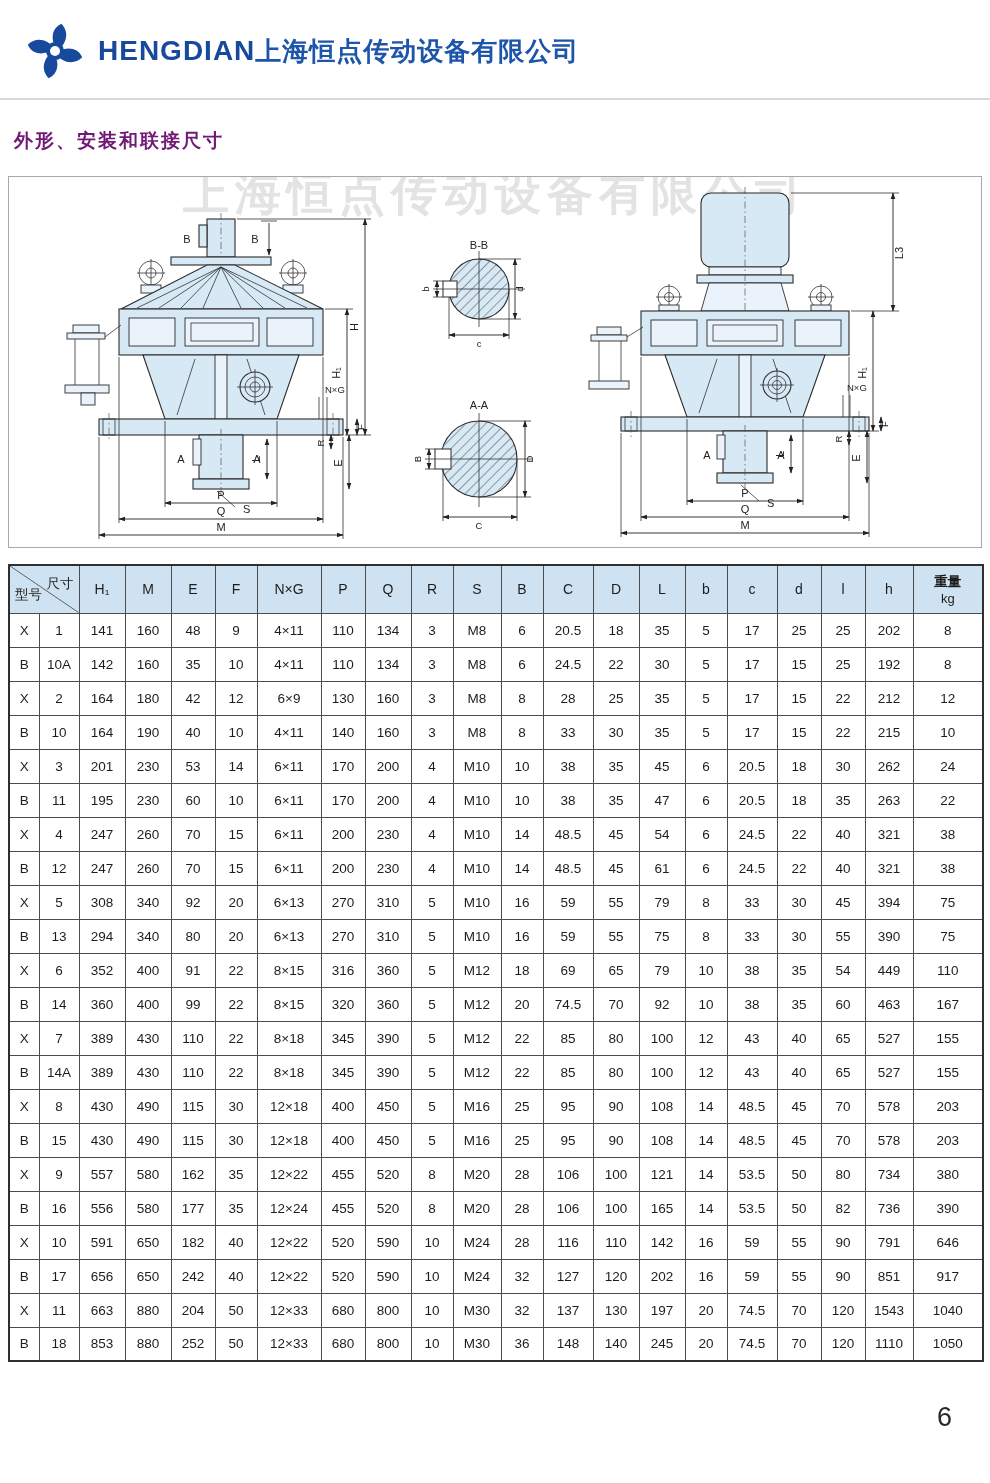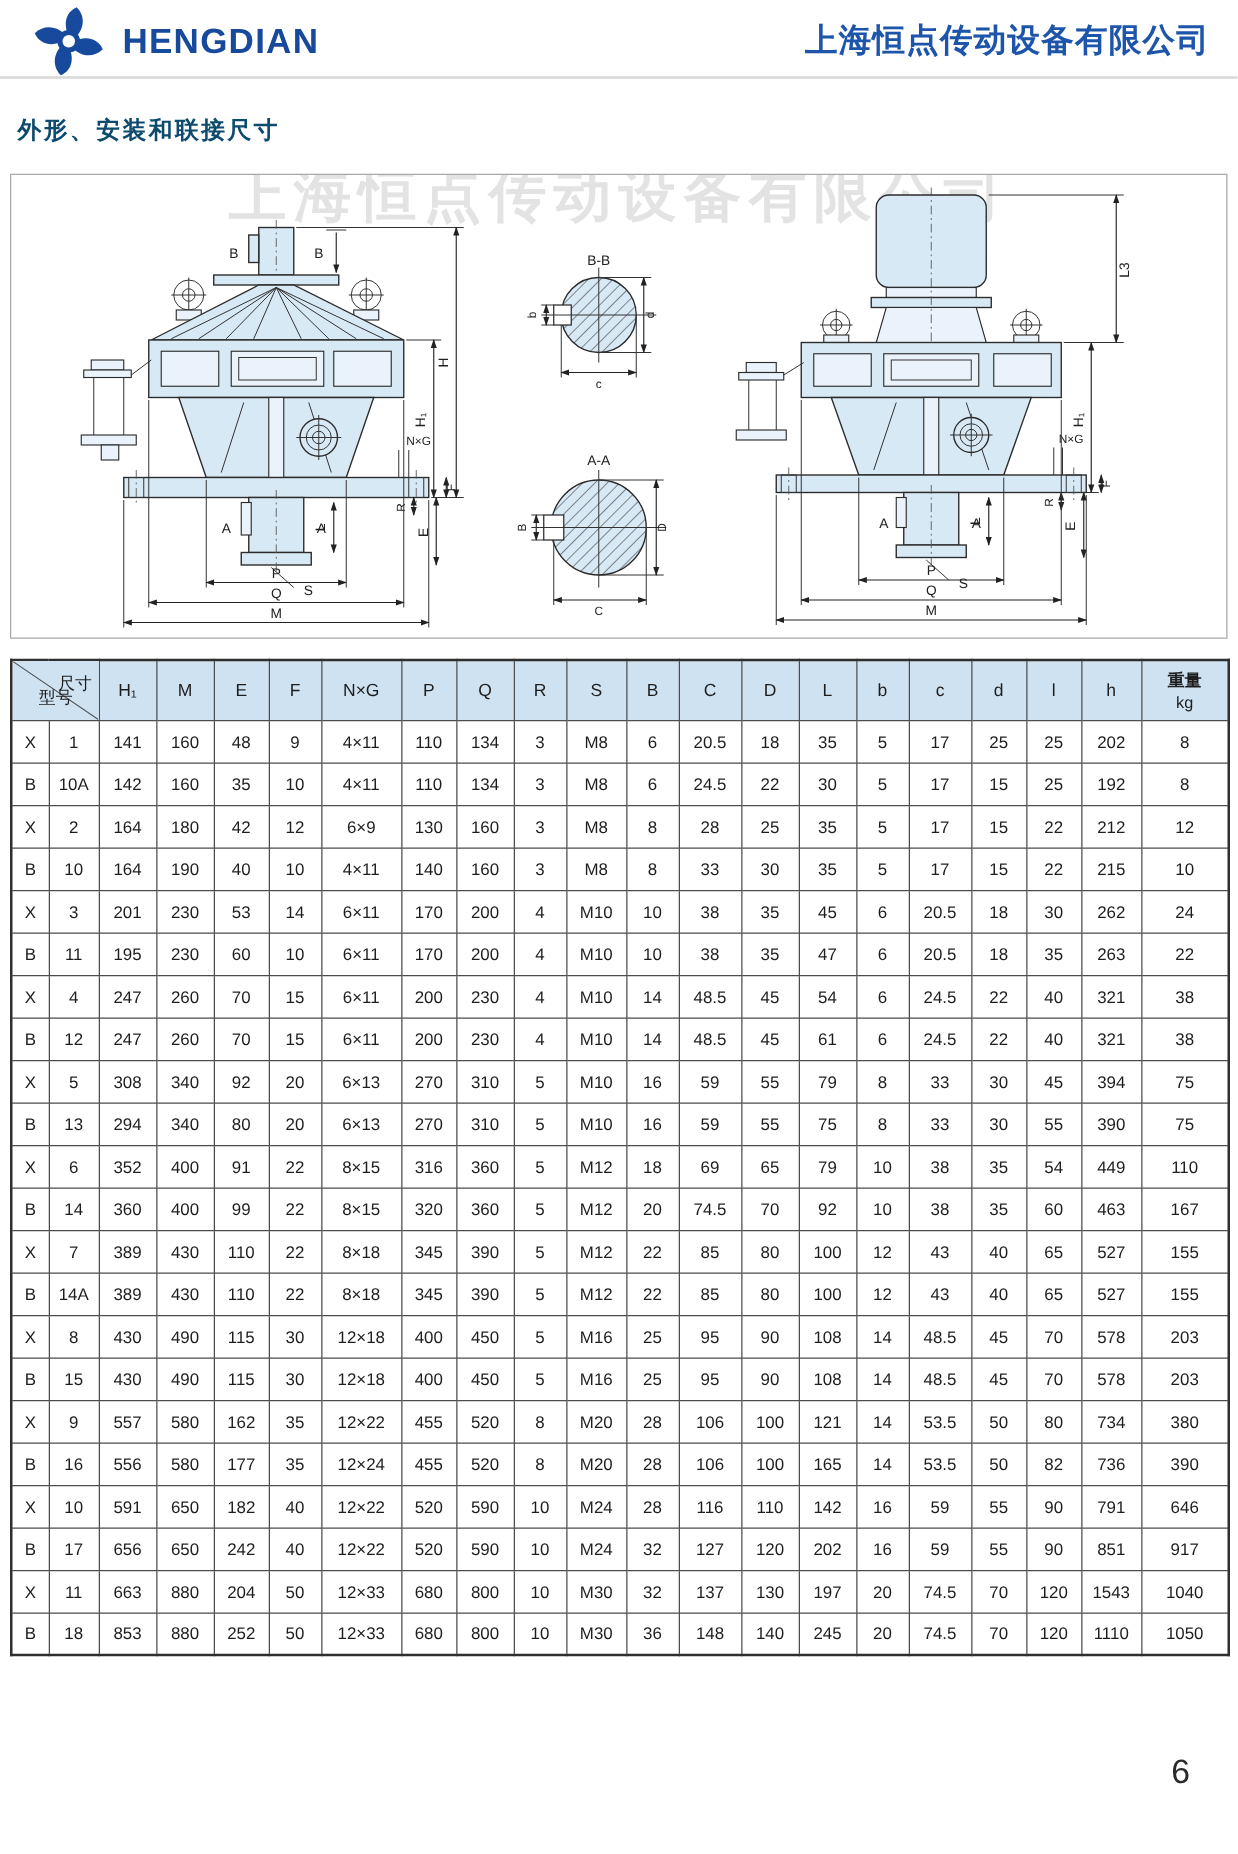--- a/index.html
+++ b/index.html
@@ -1,27 +1,27 @@
 <!DOCTYPE html>
 <html><head>
 <meta charset="utf-8">
 <style>
   * { margin:0; padding:0; box-sizing:border-box; }
   html,body { background:#ffffff; }
   body { width:990px; height:1483px; font-family:"Liberation Sans","DejaVu Sans",sans-serif; color:#222; overflow:hidden; }
   .page { width:990px; height:1483px; position:relative; background:#fff; }
 
   
-  .header { display:flex; justify-content:space-between; align-items:center; padding:14px 22px 10px 26px; height:63px; border-bottom:2px solid #d8d8d8; }
+  .header { display:flex; align-items:center; padding:14px 22px 10px 26px; height:100px; border-bottom:2px solid #d8d8d8; }
   .logo-wrap { display:flex; align-items:center; gap:14px; }
   .logo-text { font-size:28px; font-weight:600; color:#17499c; letter-spacing:1px; }
   .company-name { font-size:26px; font-weight:bold; color:#1d55aa; letter-spacing:1px; }
 
   
-  .section-title { margin:28px 0 0 14px; font-size:19px; font-weight:bold; color:#0c4a6e; letter-spacing:2px; }
+  .section-title { margin:28px 0 0 14px; font-size:19px; font-weight:bold; color:#701a75; letter-spacing:2px; }
 
   
   .diagram-box { margin:22px 8px 0 8px; width:974px; height:372px; border:1px solid #a8a8a8; background:#fff; overflow:hidden; }
   .lbl { font-family:"Liberation Sans","DejaVu Sans",sans-serif; font-size:11px; fill:#222; }
   .lbl-sm { font-size:9.5px; }
   .wm { font-size:46px; fill:#e3e3e3; letter-spacing:6px; font-weight:bold; }
   .part { fill:#d8e9f6; stroke:#2b2b2b; stroke-width:1.1; }
   .part2 { fill:#eaf3fb; stroke:#2b2b2b; stroke-width:0.9; }
   .thin { stroke:#333; stroke-width:0.8; fill:none; }
   .dim  { stroke:#222; stroke-width:0.9; fill:none; }
@@ -30,21 +30,21 @@
   
   table.dims { border-collapse:collapse; table-layout:fixed; width:974px; margin:16px 8px 0 8px; border:2px solid #2f2f2f; }
   table.dims th, table.dims td { border:1px solid #4c4c4c; text-align:center; vertical-align:middle; font-size:13.5px; color:#1d1d1d; padding:0; }
   table.dims thead th { background:#cfe2f1; font-weight:normal; }
   tr.group-row th { height:34px; font-size:14px; }
   tr.colhead-row th { height:48px; font-size:14px; }
   tbody tr { height:34px; background:#fff; }
   .corner { position:relative; overflow:hidden; }
   .corner svg.diagline { position:absolute; left:0; top:0; width:100%; height:100%; }
   .c-top { position:absolute; top:9px; right:5px; font-size:13.5px; }
-  .c-bot { position:absolute; bottom:9px; left:21px; font-size:13.5px; }
+  .c-bot { position:absolute; bottom:9px; left:5px; font-size:13.5px; }
   .w1 { font-weight:bold; font-size:13.5px; }
   .w2 { font-size:13px; }
 
   
   .page-number { position:absolute; right:38px; top:1402px; font-size:27px; color:#2a2a2a; }
 </style>
 </head>
 <body>
 
 <div class="page">

